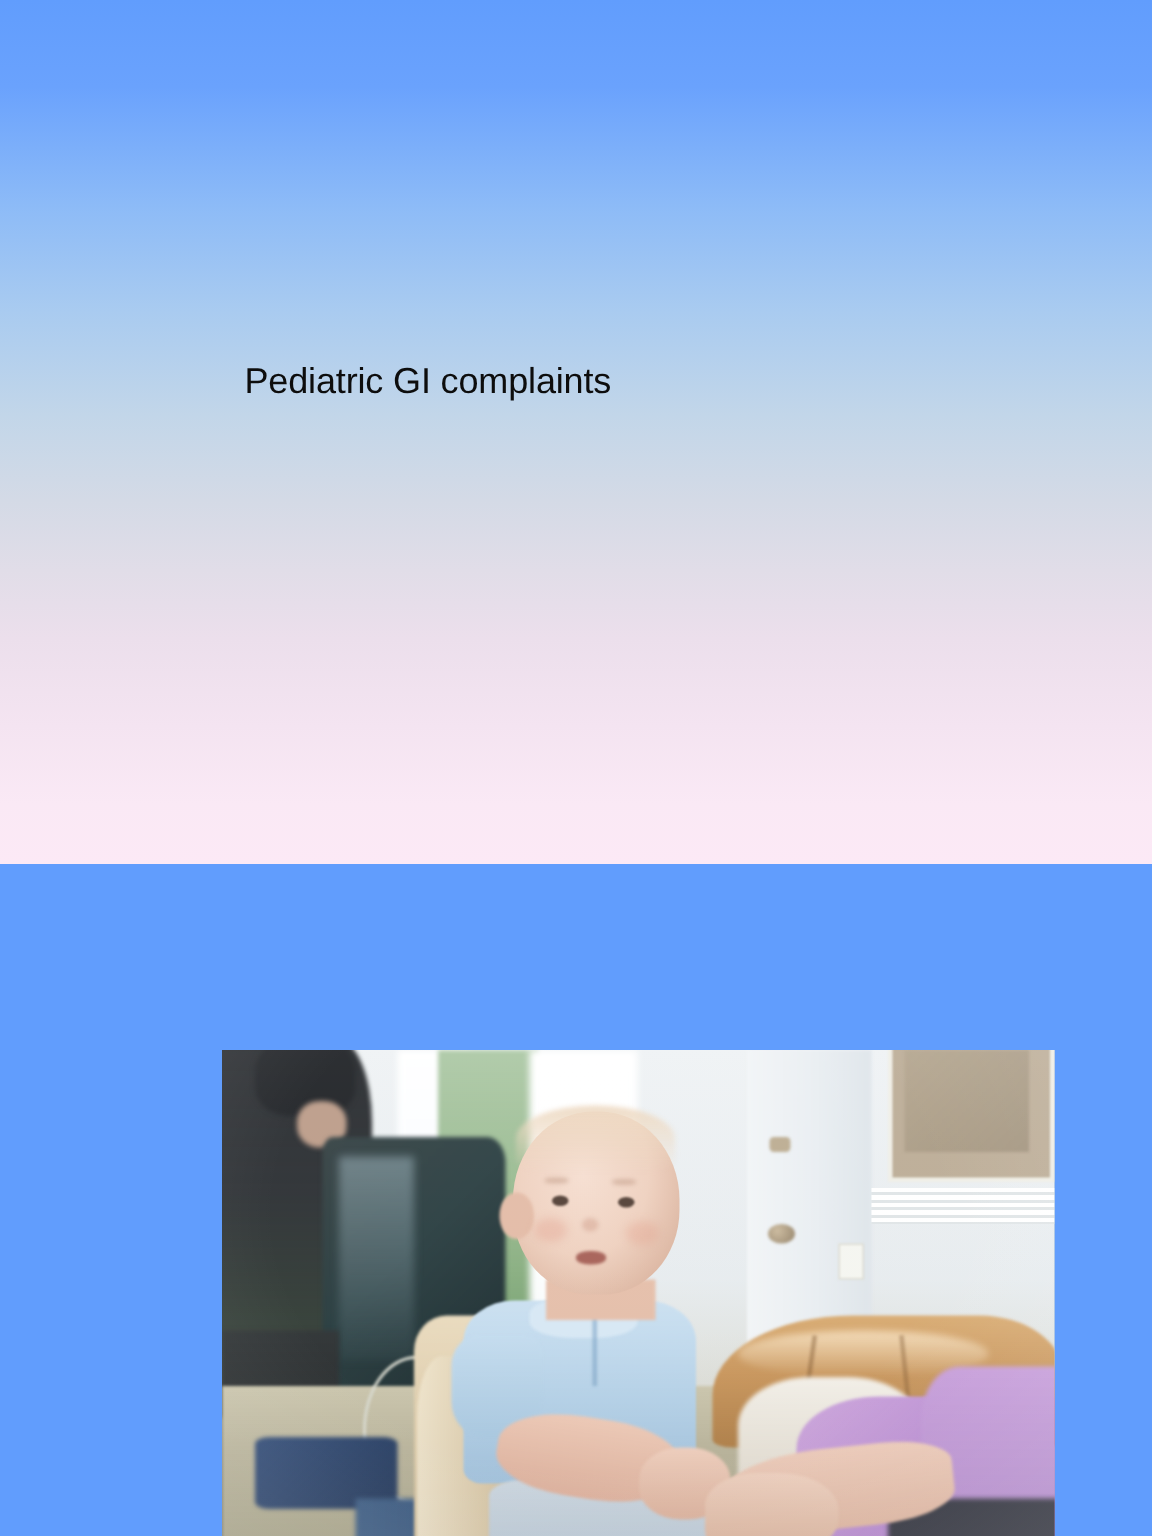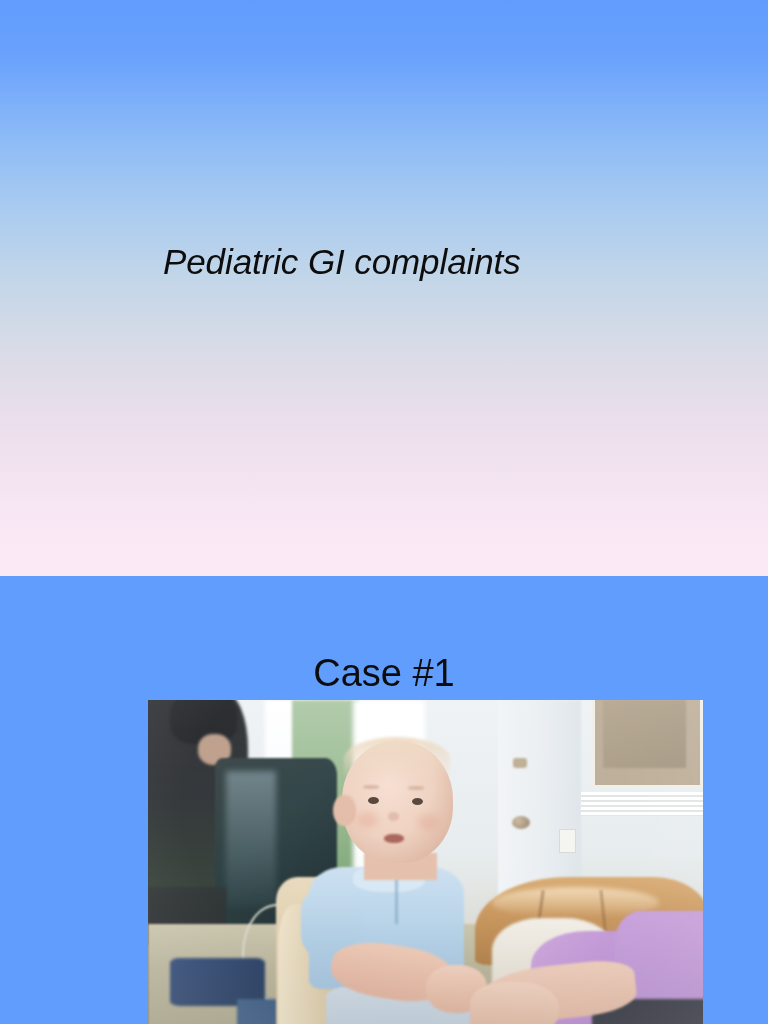--- a/index.html
+++ b/index.html
@@ -41,28 +41,27 @@
                 #fae9f5 93%,
                 #fce9f6 100%);
     overflow: hidden;
   }
 
   .title-one {
     position: absolute;
     left: 163px;
     top: 216px;
     width: 450px;
-    font-size: 35px;
+    font-size: 24px;
     line-height: 46px;
     letter-spacing: -0.1px;
     color: #0d0d0d;
     font-family: "Liberation Sans", sans-serif;
     font-weight: 400;
     white-space: nowrap;
-    font-style: italic;
   }
 
   
   .slide-two {
     position: relative;
     width: 768px;
     height: 448px;
     flex: 0 0 448px;
     background: #619dfd;
     overflow: hidden;
@@ -425,21 +424,20 @@
 </head>
 <body>
 
 <div class="deck">
 
   <section class="slide-one">
     <h1 class="title-one">Pediatric GI complaints</h1>
   </section>
 
   <section class="slide-two">
-    <h1 class="title-two">Case #1</h1>
 
     <figure class="photo-frame">
       <div class="photo-stage">
 
         <div class="rm-base"></div>
         <div class="rm-window-a"></div>
         <div class="rm-green"></div>
         <div class="rm-window-b"></div>
         <div class="rm-door"></div>
         <div class="rm-door-lock"></div>

